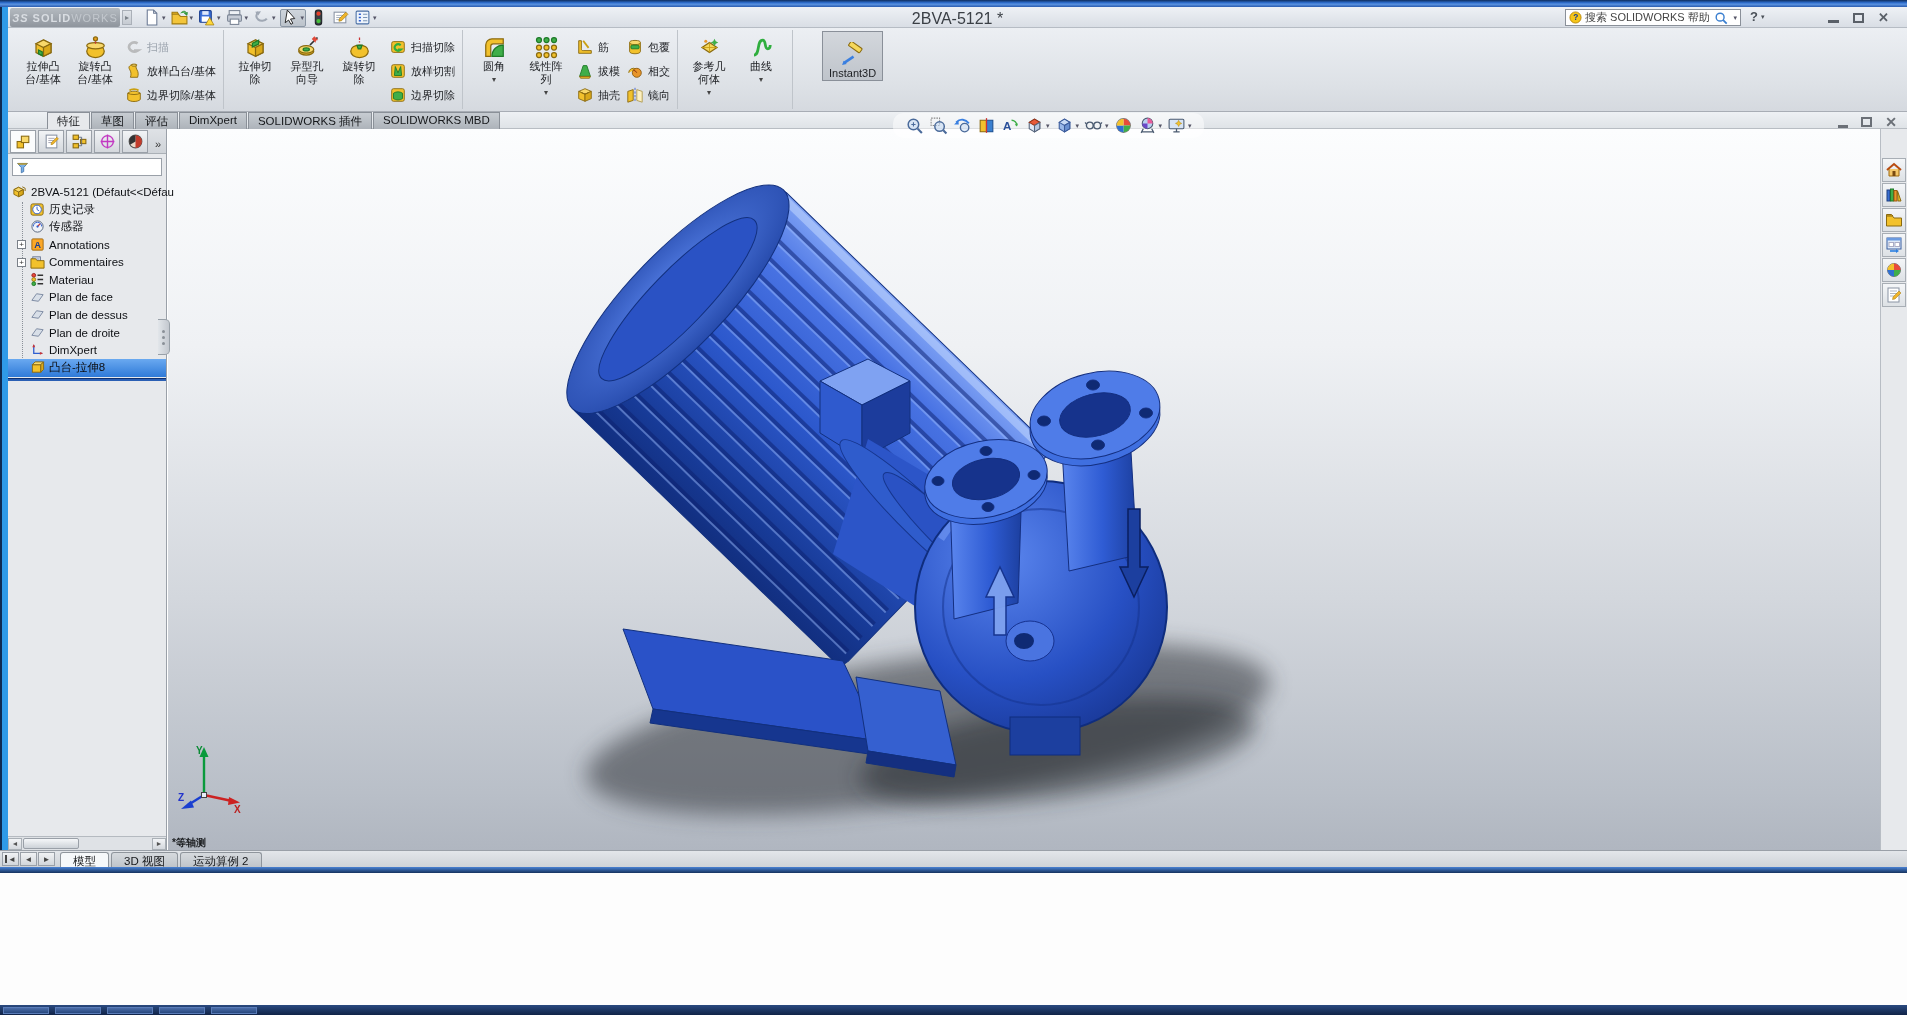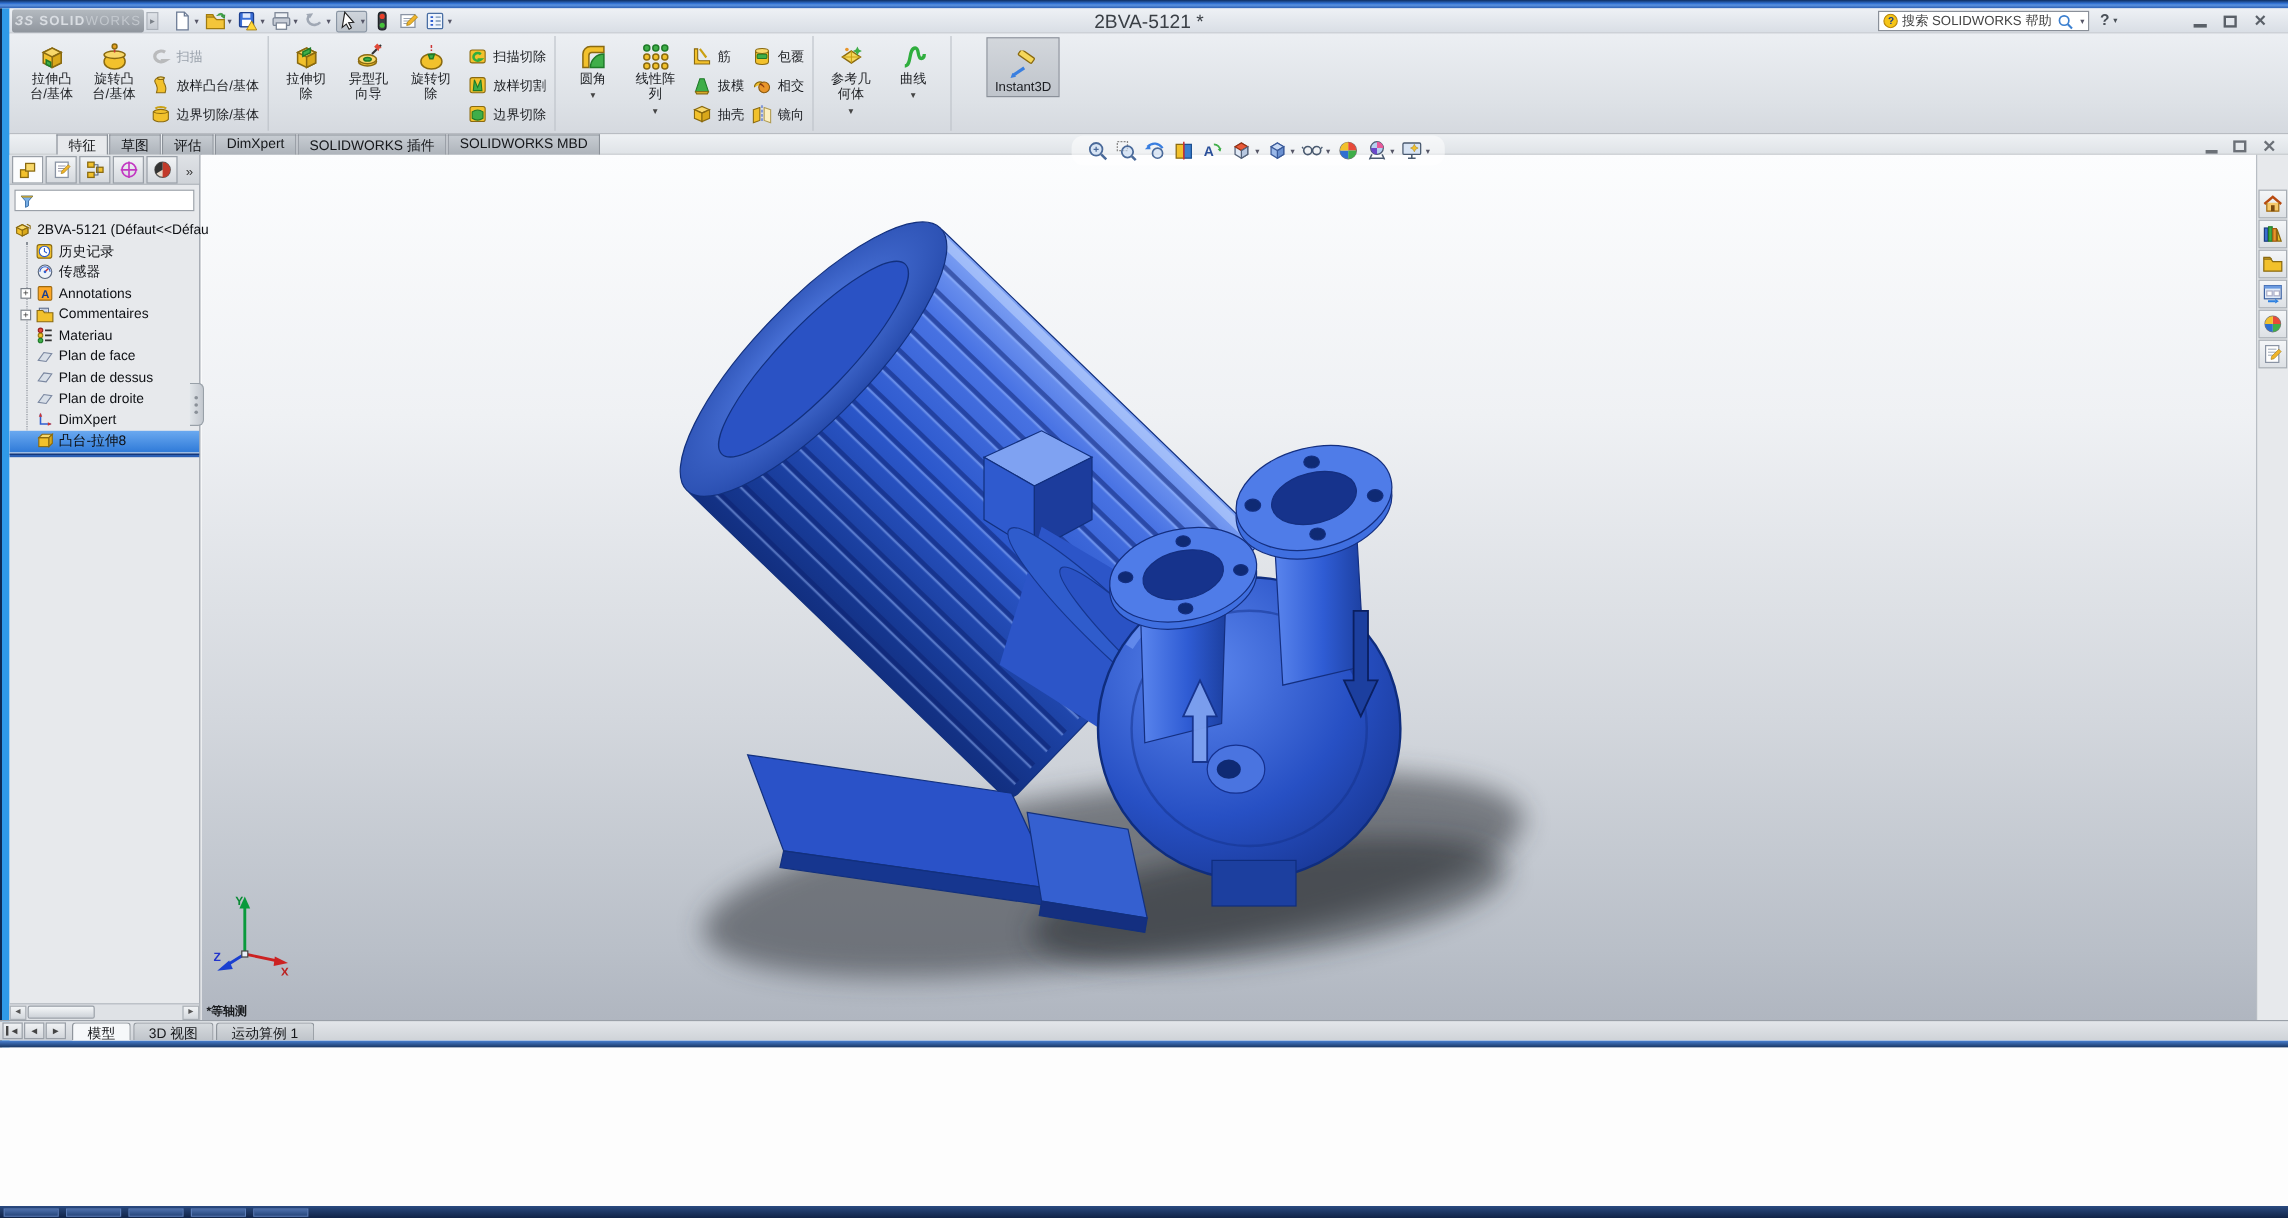--- a/index.html
+++ b/index.html
@@ -1026,21 +1026,21 @@
   <div class="navbtns">
     <div class="navbtn">
         <span class="bar"></span>
         <span>◄</span>
       </div>
     <div class="navbtn">◄</div>
     <div class="navbtn">►</div>
   </div>
   <div class="dtab active">模型</div>
   <div class="dtab">3D 视图</div>
-  <div class="dtab">运动算例 1</div>
+  <div class="dtab">运动算例 2</div>
 </div>
 
 <div class="frame-bottom"></div>
 <div class="desktop"></div>
 <div class="taskbar">
   <div class="tbseg"></div>
   <div class="tbseg"></div>
   <div class="tbseg"></div>
   <div class="tbseg"></div>
   <div class="tbseg"></div>

